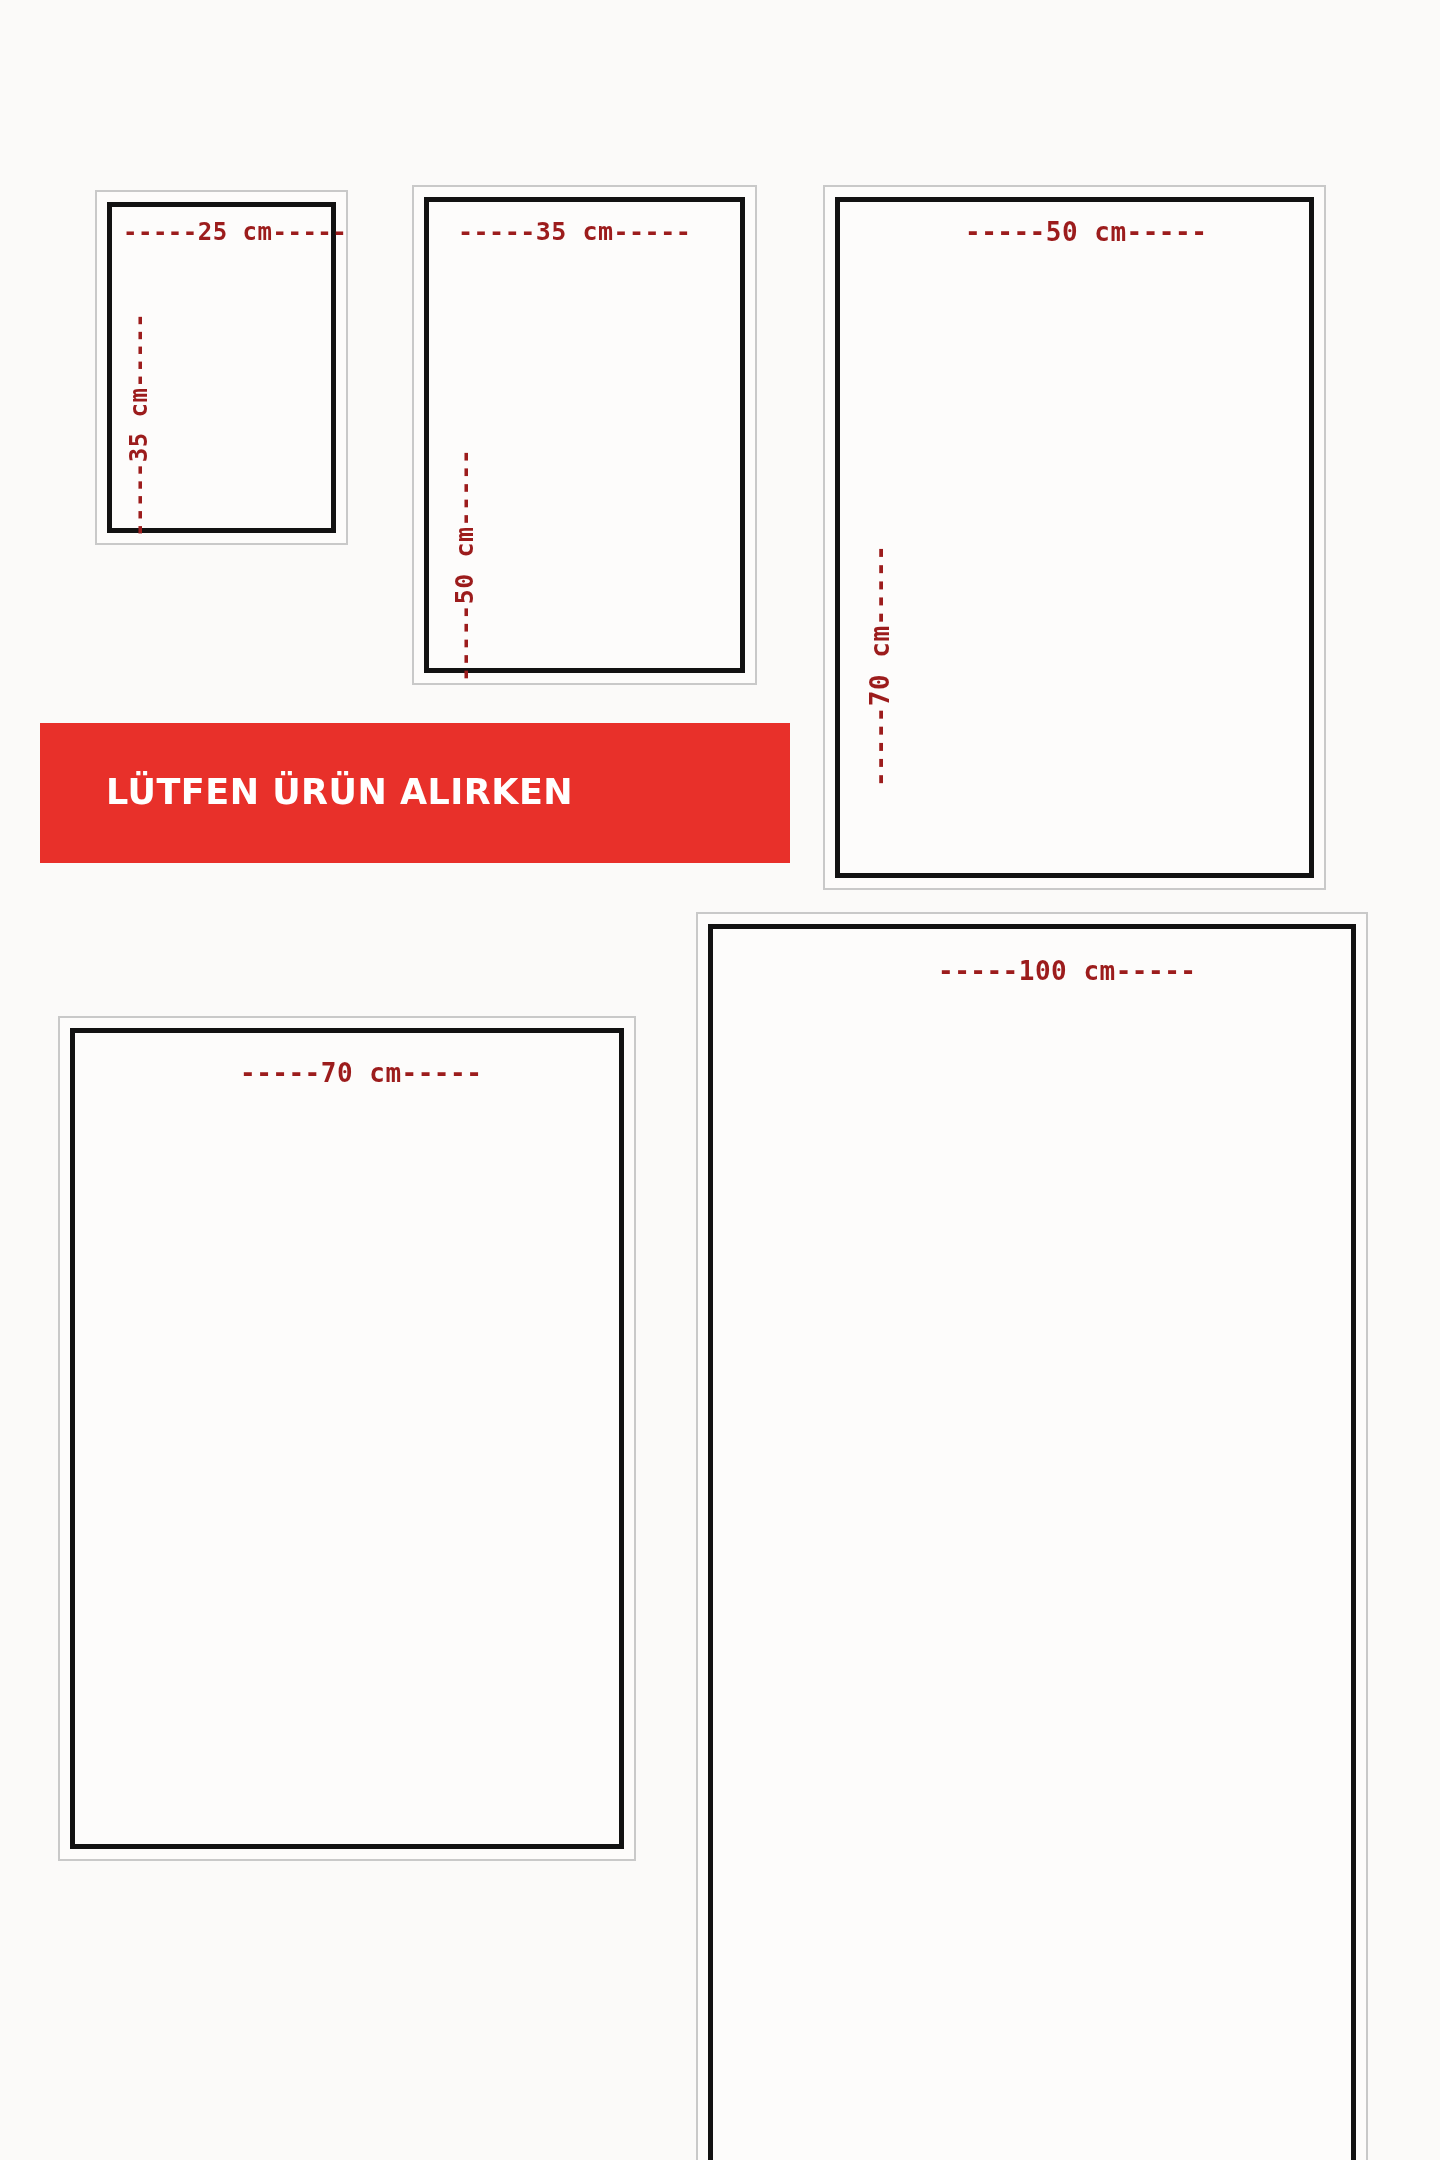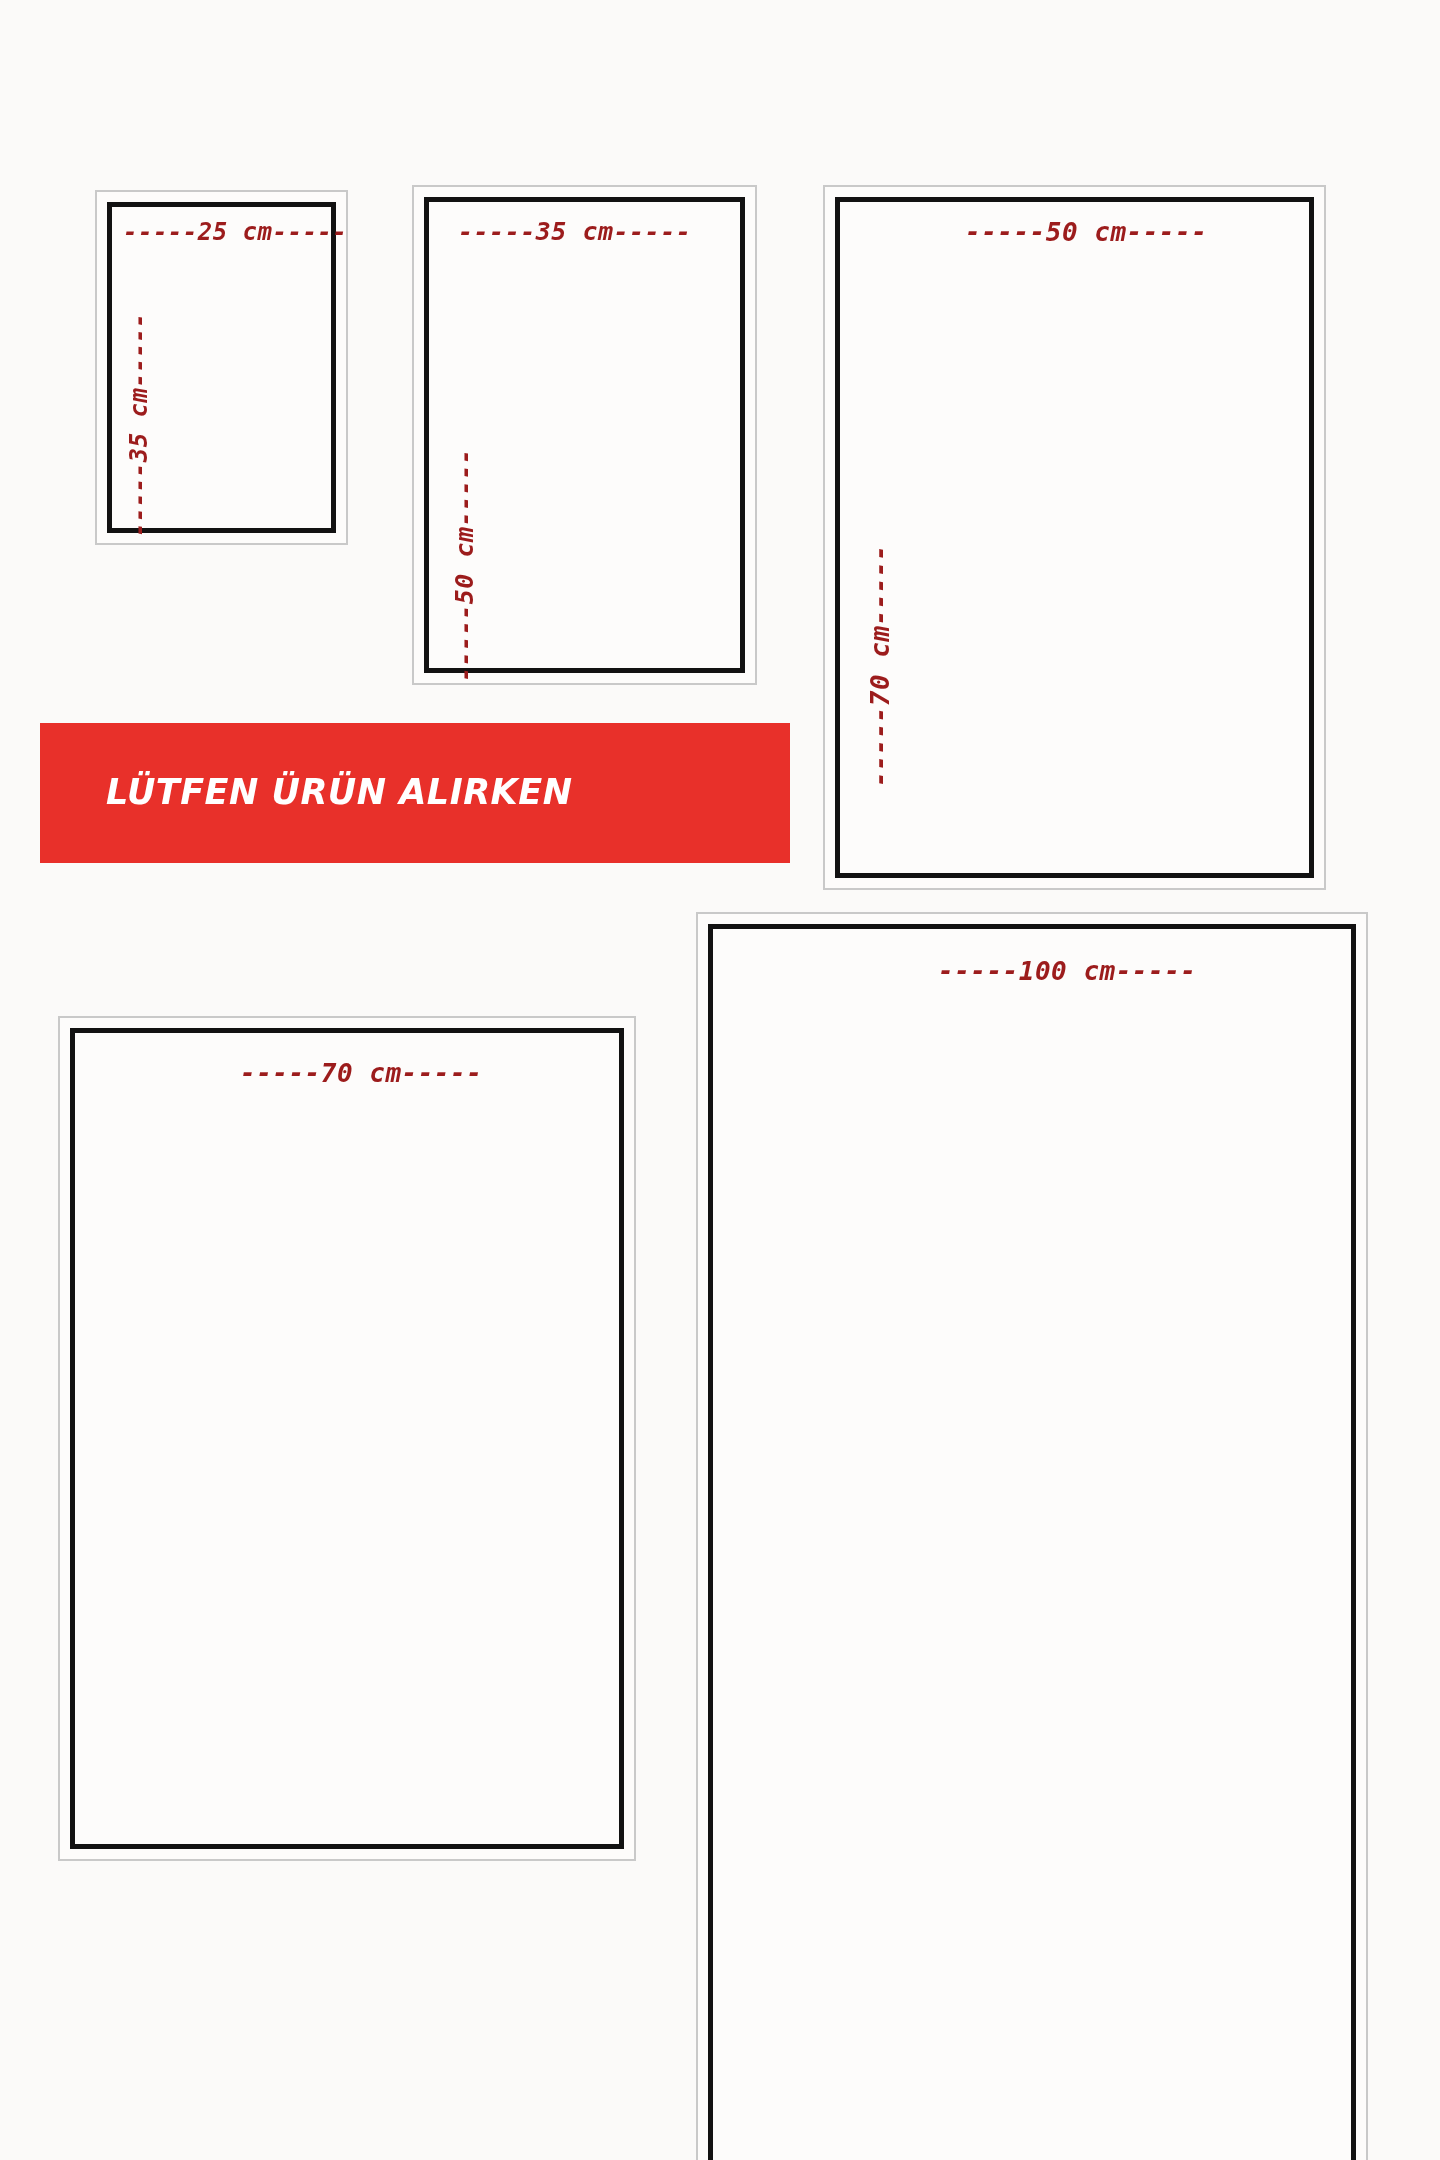--- a/index.html
+++ b/index.html
@@ -15,21 +15,20 @@
     overflow: hidden;
   }
 
   #canvas {
     position: absolute;
     left: 0;
     top: 0;
     width: 1440px;
     height: 2160px;
     background: #fbfaf9;
-    font-style: italic;
   }
 
   
   .frame {
     position: absolute;
     background: #fdfcfb;
     border: 2px solid #c9c9c9;
     box-sizing: border-box;
   }
   .frame-inner {

